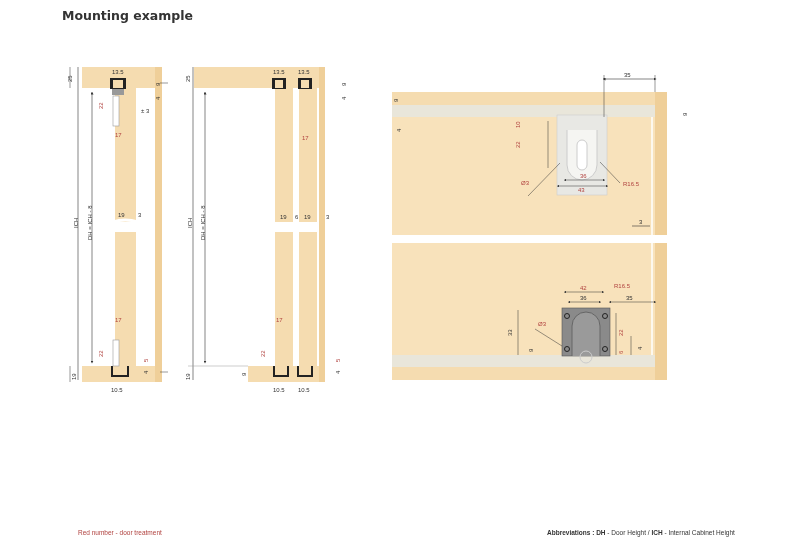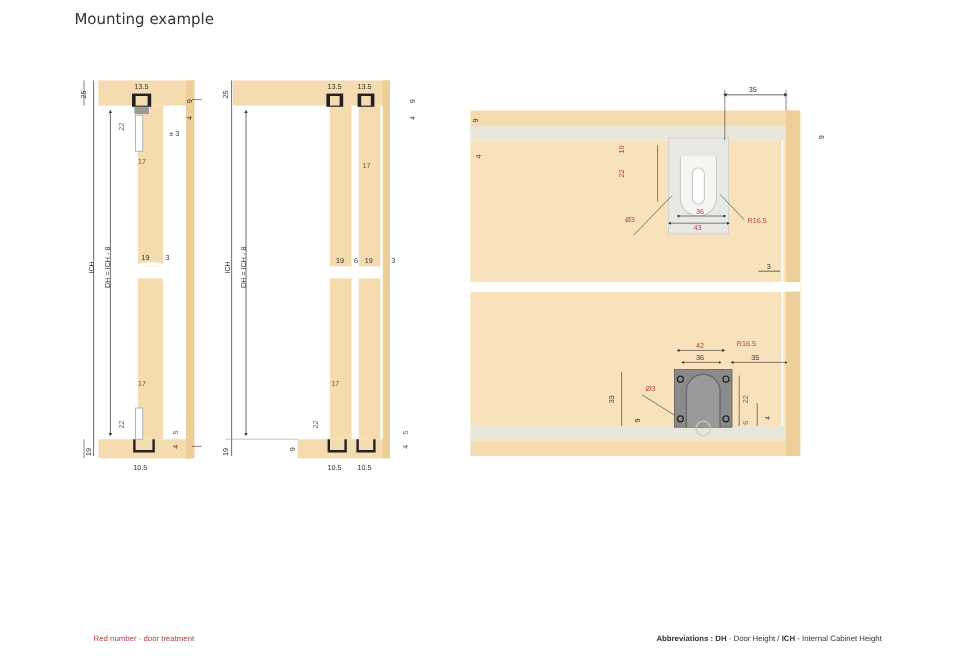--- a/index.html
+++ b/index.html
@@ -1,17 +1,17 @@
 <!DOCTYPE html>
 <html><head>
 <meta charset="utf-8">
 <style>
   html, body { margin:0; padding:0; background:#ffffff; }
   body { width:800px; height:552px; position:relative; overflow:hidden; font-family:"DejaVu Sans", sans-serif; }
-  .title { position:absolute; left:62px; top:8px; font-size:12.5px; font-weight:normal; color:#333; font-family:"DejaVu Sans", sans-serif; }
+  .title { position:absolute; left:62px; top:8px; font-size:12.5px; font-weight:bold; color:#333; font-family:"DejaVu Sans", sans-serif; }
   svg { position:absolute; left:0; top:0; }
   .footer-left { position:absolute; left:78px; top:529px; font-size:6.5px; color:#b0413e; font-family:"Liberation Sans", sans-serif; }
   .footer-right { position:absolute; left:547px; top:529px; font-size:6.5px; color:#333; font-family:"Liberation Sans", sans-serif; }
   .footer-right b { font-weight:bold; }
   text { font-family:"Liberation Sans", sans-serif; }
 </style>
 </head>
 <body>
 
 <div class="title">Mounting example</div>

